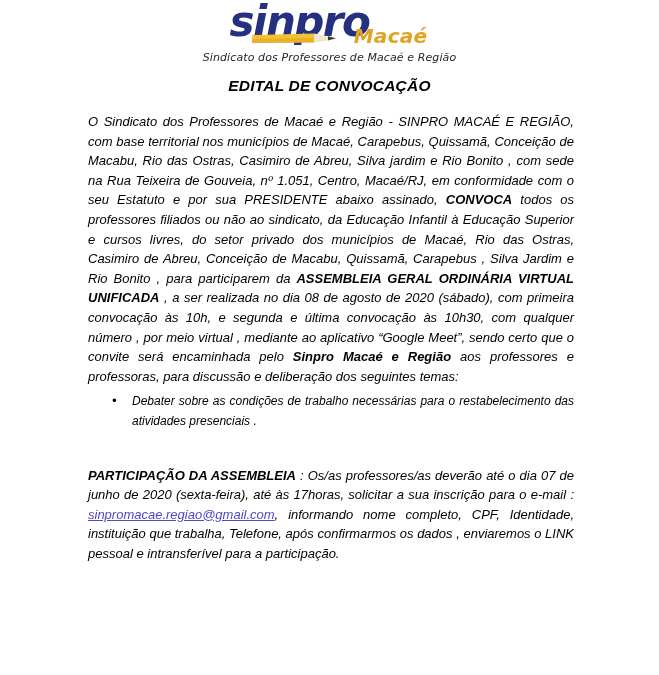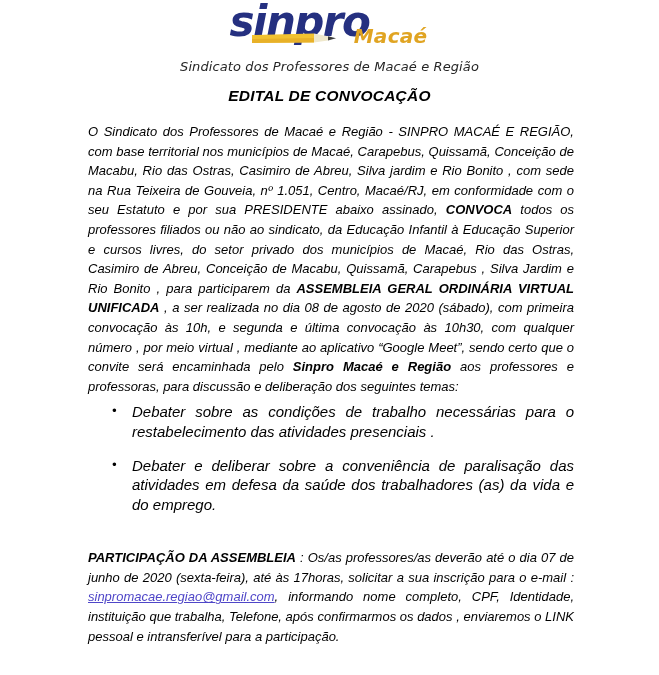--- a/index.html
+++ b/index.html
@@ -60,24 +60,24 @@
   }
   .pencil {
     position: absolute;
     left: 22px;
     top: 31px;
     width: 86px;
     height: 12px;
   }
   .logo-tagline {
     font-family: "DejaVu Sans", sans-serif;
-    font-size: 13px;
+    font-size: 11px;
     color: #262626;
     letter-spacing: 0.1px;
-    margin-top: 9px;
+    margin-top: 1px;
   }
 
   
   .doc-title {
     text-align: center;
     font-family: "Liberation Sans", sans-serif;
     font-weight: bold;
     font-size: 15.5px;
     letter-spacing: 0.2px;
     margin-top: 13px;
@@ -101,21 +101,21 @@
   .b { font-weight: bold; }
 
   ul.topics {
     margin: 6px 0 0 0;
     padding-left: 40px;
     list-style: none;
   }
   ul.topics li {
     position: relative;
     text-align: justify;
-    font-size: 15px;
+    font-size: 12px;
     line-height: 19.6px;
     margin-bottom: 14px;
     padding-left: 4px;
   }
   ul.topics li::before {
     content: "\2022";
     position: absolute;
     left: -16px;
     top: -1px;
     font-size: 13px;
@@ -149,20 +149,19 @@
   </div>
 
   <h1 class="doc-title">EDITAL DE CONVOCAÇÃO</h1>
 
   <div class="body-wrap">
 
     <p class="para first"><span>O Sindicato dos Professores de Macaé e Região - SINPRO MACAÉ E REGIÃO, com base territorial nos municípios de Macaé, Carapebus, Quissamã, Conceição de Macabu, Rio das Ostras, Casimiro de Abreu, Silva jardim e Rio Bonito , com sede na Rua Teixeira de Gouveia, nº 1.051, Centro, Macaé/RJ, em conformidade com o seu Estatuto e por sua PRESIDENTE abaixo assinado, </span><span class="b">CONVOCA</span><span> todos os professores filiados ou não ao sindicato,  da Educação Infantil à Educação Superior e cursos livres, do setor privado dos municípios de Macaé, Rio das Ostras, Casimiro de Abreu, Conceição de Macabu, Quissamã, Carapebus , Silva Jardim e Rio Bonito , para  participarem da  </span><span class="b">ASSEMBLEIA   GERAL   ORDINÁRIA VIRTUAL UNIFICADA</span><span>  , a ser realizada no dia 08 de agosto de 2020 (sábado),  com primeira convocação às 10h, e segunda e última convocação às 10h30, com qualquer número , por meio virtual , mediante ao aplicativo “Google Meet”, sendo certo que o convite será encaminhada pelo </span><span class="b">Sinpro Macaé e Região</span><span> aos professores e professoras, para discussão e deliberação dos seguintes temas:</span></p>
 
     <ul class="topics">
       <li>Debater   sobre as condições de trabalho necessárias   para o restabelecimento das atividades presenciais .</li>
-      <li>Debater e deliberar sobre a conveniência de paralisação das atividades em defesa da saúde dos trabalhadores (as) da vida e do emprego.</li>
     </ul>
 
 
     <p class="para participacao"><span class="b">PARTICIPAÇÃO DA  ASSEMBLEIA</span><span> : Os/as professores/as  deverão até o dia 07 de junho de 2020 (sexta-feira), até às 17horas, solicitar a sua inscrição para o e-mail : </span><a class="maillink" href="#">sinpromacae.regiao@gmail.com</a><span>, informando nome completo, CPF, Identidade, instituição que trabalha,   Telefone, após confirmarmos os dados , enviaremos o LINK pessoal e intransferível para a participação.</span></p>
 
   </div>
 </div>
 
 </body></html>

